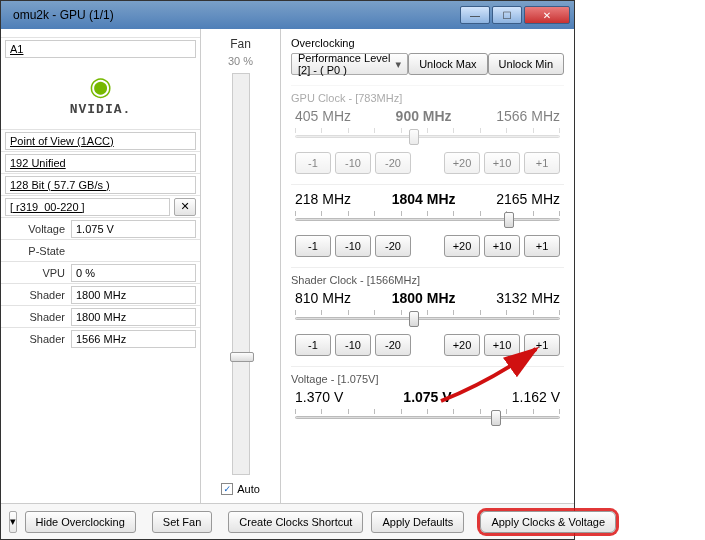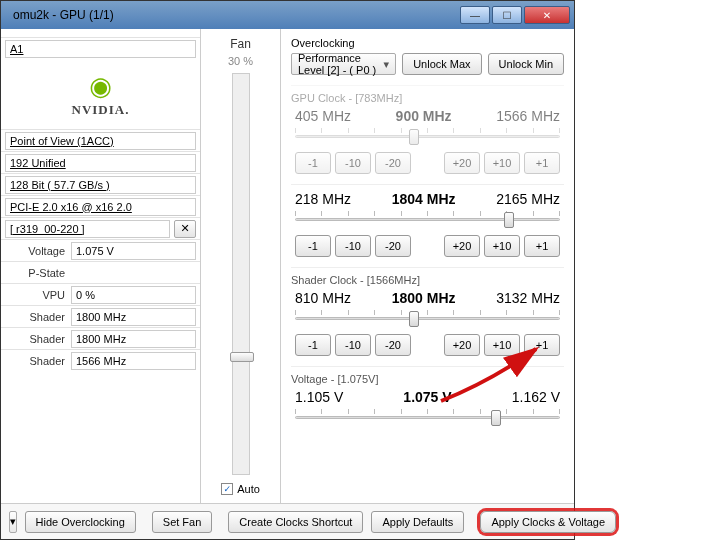--- a/index.html
+++ b/index.html
@@ -8,36 +8,36 @@
 .titlebar { height: 28px; background: linear-gradient(#7aa0c8,#4f7fb8); display: flex; align-items: center; padding: 0 4px; color: #000; }
 .titlebar span { flex: 1; padding-left: 8px; font-size: 12px; }
 .winbtn { width: 30px; height: 18px; margin-left: 2px; border: 1px solid #3a5d88; border-radius: 2px; display: flex; align-items: center; justify-content: center; font-size: 10px; color: #fff; }
 .winbtn.min { background: linear-gradient(#d2e4fb,#8db3e0); color:#333; }
 .winbtn.max { background: linear-gradient(#d2e4fb,#8db3e0); color:#333; }
 .winbtn.close { width: 46px; background: linear-gradient(#e97c7c,#c83232); }
 .body { display: flex; height: calc(100% - 28px - 36px); background: #fff; }
 .left { width: 200px; border-right: 1px solid #ccc; display: flex; flex-direction: column; padding-top: 8px; }
 .logo { height: 70px; display: flex; align-items: center; justify-content: center; flex-direction: column; }
 .logo .eye { font-size: 26px; color: #76b900; }
-.logo .brand { font-family: Liberation Serif, serif; font-weight: bold; letter-spacing: 1px; color: #444; font-size: 13px; }
+.logo .brand { font-family: Liberation Mono, monospace; font-weight: bold; letter-spacing: 1px; color: #444; font-size: 13px; }
 .inforow { display: flex; height: 22px; align-items: center; border-top: 1px solid #e2e2e2; }
 .inforow .lbl { width: 70px; text-align: right; padding-right: 6px; color: #333; }
 .inforow .val { flex: 1; background: #fff; border: 1px solid #ccc; height: 18px; line-height: 16px; padding: 0 4px; margin-right: 4px; }
 .inforow.single .val { margin-left: 4px; text-decoration: underline; }
 .inforow .tool { width: 22px; height: 18px; border: 1px solid #aaa; background: linear-gradient(#fefefe,#e4e4e4); display:flex;align-items:center;justify-content:center; margin-right:4px; border-radius:2px; }
 .fancol { width: 80px; border-right: 1px solid #ccc; display: flex; flex-direction: column; align-items: center; padding-top: 8px; }
 .fancol .hdr { font-size: 12px; color: #333; margin-bottom: 4px; }
 .fancol .pct { color: #888; margin-bottom: 6px; }
 .vslider { width: 18px; flex: 1; background: #efefef; border: 1px solid #ccc; position: relative; margin-bottom: 8px; }
 .vslider .thumb { position: absolute; left: -3px; width: 24px; height: 10px; background: linear-gradient(#fdfdfd,#dcdcdc); border: 1px solid #999; border-radius: 2px; }
 .chk { display: flex; align-items: center; gap: 4px; margin-bottom: 8px; }
 .chk .box { width: 12px; height: 12px; border: 1px solid #888; background: #fff; display:flex;align-items:center;justify-content:center; font-size:9px; color:#1060c0; }
 .right { flex: 1; padding: 8px 10px; overflow: hidden; }
 .right .hdr { margin-bottom: 4px; }
-.toprow { display: flex; gap: 6px; align-items: center; margin-bottom: 10px; }
+.toprow { display: flex; align-items: center; margin-bottom: 10px; }
 .combo { flex: 1; height: 22px; border: 1px solid #aaa; background: linear-gradient(#fefefe,#e8e8e8); display: flex; align-items: center; padding: 0 6px; border-radius: 2px; position: relative; }
 .combo::after { content: "▾"; position: absolute; right: 6px; color: #555; }
 .btn { height: 22px; padding: 0 10px; border: 1px solid #999; background: linear-gradient(#fefefe,#e4e4e4); border-radius: 3px; font-size: 11px; display:flex;align-items:center;justify-content:center; white-space:nowrap; }
 .group { border-top: 1px solid #eee; padding: 6px 0 10px; }
 .group.dim { opacity: 0.5; }
 .gtitle { color: #555; margin-bottom: 4px; }
 .rangelabels { display: flex; justify-content: space-between; font-size: 14px; margin-bottom: 2px; padding: 0 4px; }
 .rangelabels .mid { font-weight: bold; }
 .hslider { height: 20px; position: relative; margin: 2px 4px 6px; }
 .track { position: absolute; top: 9px; left: 0; right: 0; height: 3px; background: #ddd; border: 1px solid #bbb; border-radius: 2px; }
@@ -77,23 +77,20 @@
       <div class="inforow single">
           <div class="val">Point of View (1ACC)</div>
         </div>
       <div class="inforow single">
           <div class="val">192 Unified</div>
         </div>
       <div class="inforow single">
           <div class="val">128 Bit ( 57.7 GB/s )</div>
         </div>
       <div class="inforow single">
-          <div class="val">PCI-E 2.0 x16 @ x16 2.0</div>
-        </div>
-      <div class="inforow single">
         <div class="val">[ r319_00-220 ]</div>
         <div class="tool">
             <span>✕</span>
           </div>
       </div>
       <div class="inforow">
           <div class="lbl">Voltage</div>
           <div class="val">1.075 V</div>
         </div>
       <div class="inforow">
@@ -248,21 +245,21 @@
               <div class="btn">+20</div>
               <div class="btn">+10</div>
               <div class="btn">+1</div>
             </div>
         </div>
       </div>
 
       <div class="group">
         <div class="gtitle">Voltage - [1.075V]</div>
         <div class="rangelabels">
-            <span>1.105 V</span>
+            <span>1.370 V</span>
             <span class="mid">1.075 V</span>
             <span>1.162 V</span>
           </div>
         <div class="hslider">
             <div class="track"></div>
             <div class="ticks">
               <i></i>
               <i></i>
               <i></i>
               <i></i>

